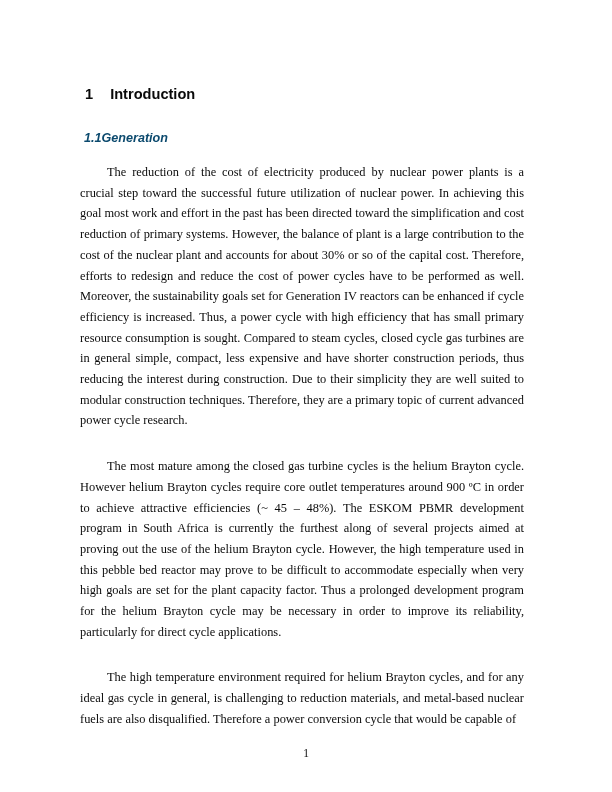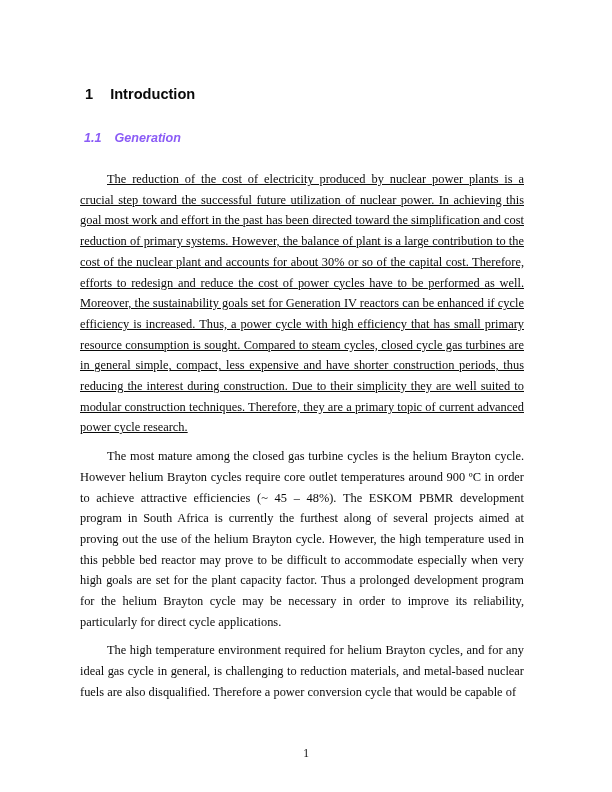--- a/index.html
+++ b/index.html
@@ -28,44 +28,42 @@
     margin: 0 0 0 5px;
     font-family: "Liberation Sans", sans-serif;
     font-weight: bold;
     font-size: 14.6px;
     line-height: 16px;
     color: #0a0a0a;
   }
   .h2 {
     display: flex;
     align-items: baseline;
-    gap: 13px;
     margin: 29px 0 0 4px;
     font-family: "Liberation Sans", sans-serif;
     font-weight: bold;
     font-style: italic;
     font-size: 12.6px;
     line-height: 14px;
-    color: #8b5cf6;
+    color: #0c4a6e;
   }
   .body-text p {
     font-family: "Liberation Serif", serif;
     font-size: 12.4px;
     line-height: 20.7px;
     text-align: justify;
     text-indent: 27px;
     margin: 0;
     color: #0a0a0a;
   }
   .body-text p.first {
-    margin-top: 24px;
-    text-decoration: underline;
+    margin-top: 17px;
   }
   .body-text p + p {
-    margin-top: 8px;
+    margin-top: 25px;
   }
   .page-number {
     position: absolute;
     bottom: 33px;
     left: 0;
     right: 0;
     text-align: center;
     font-family: "Liberation Serif", serif;
     font-size: 11.5px;
     color: #0a0a0a;

